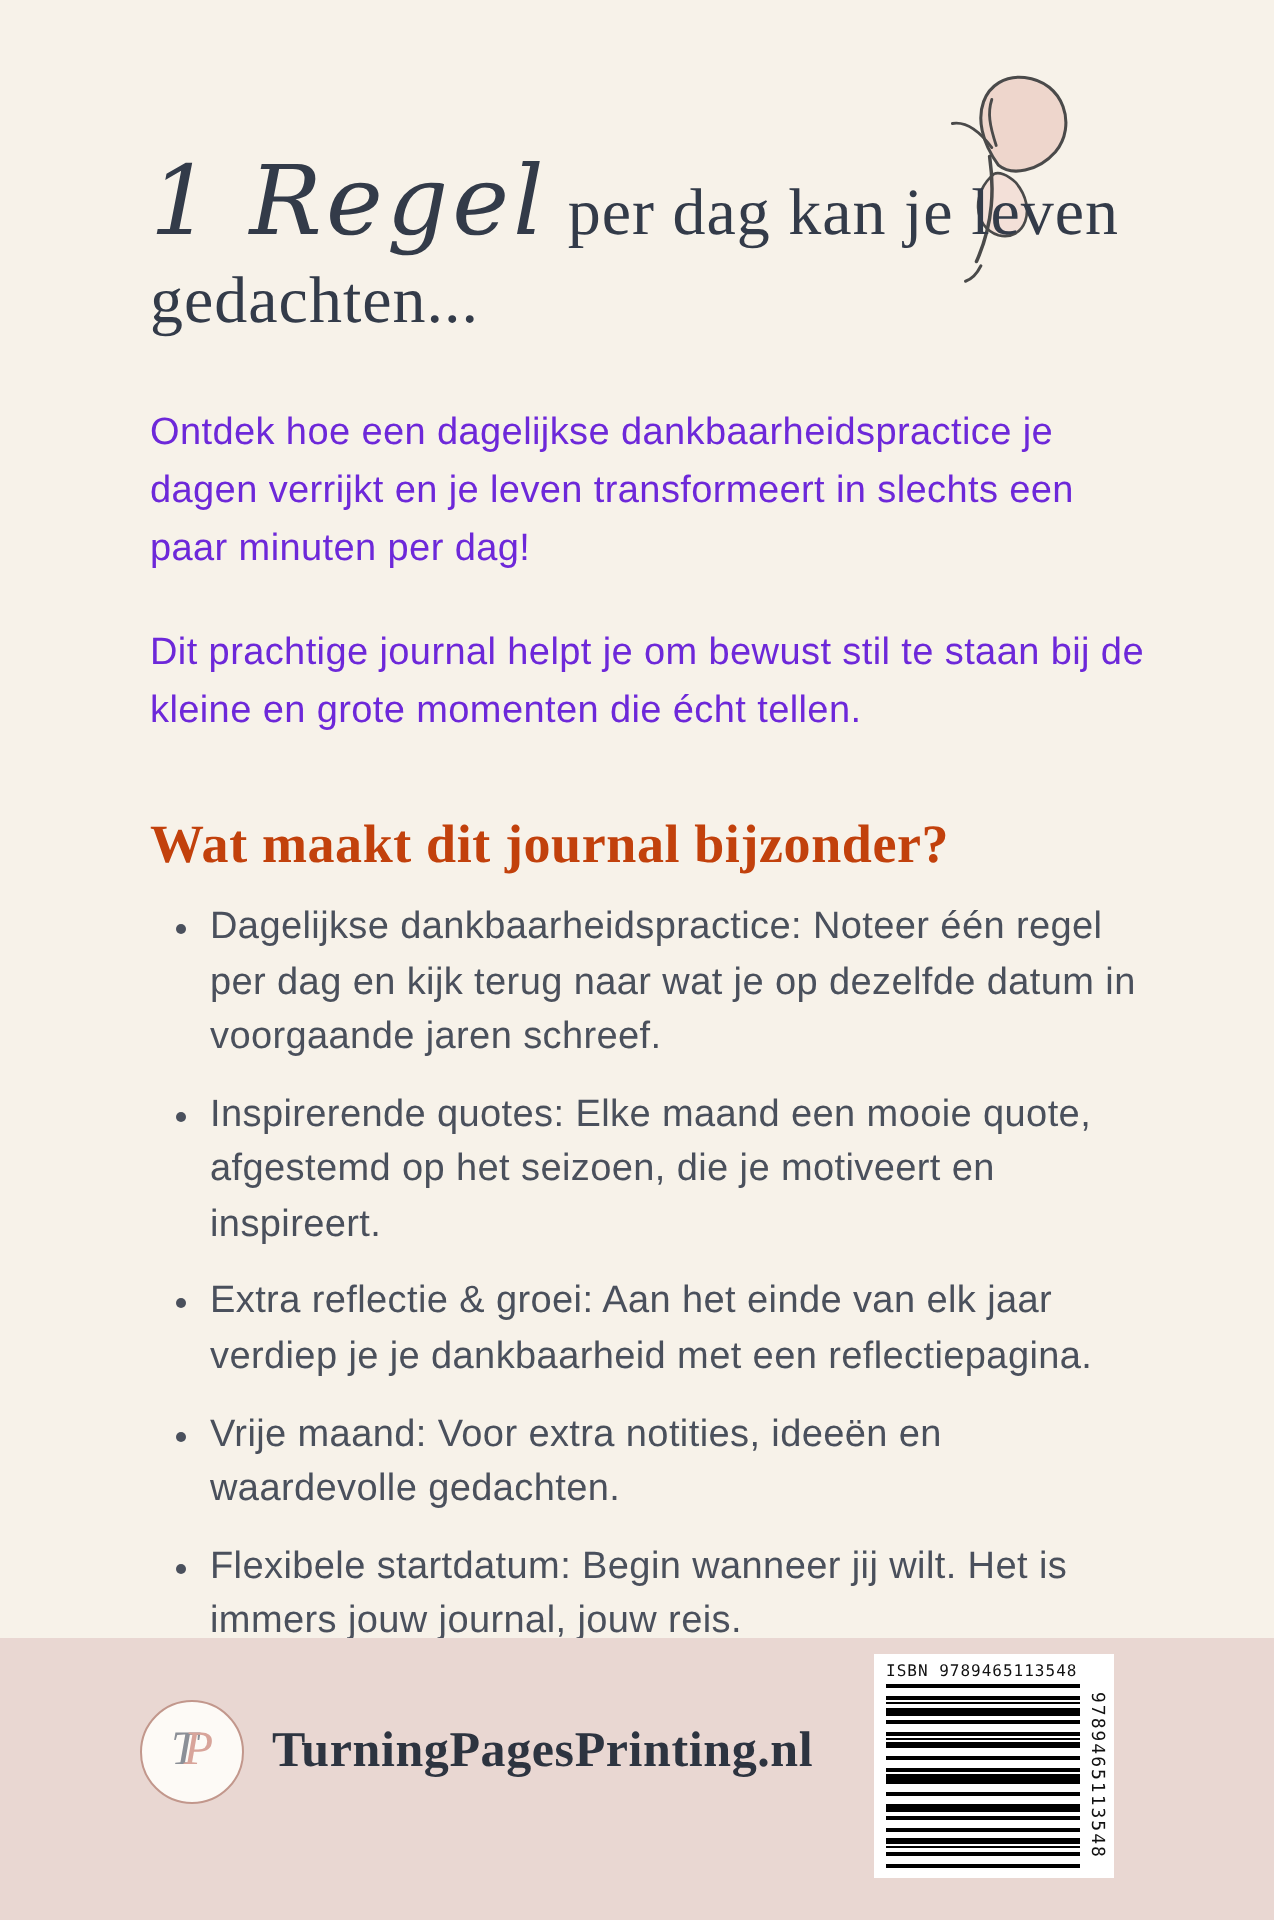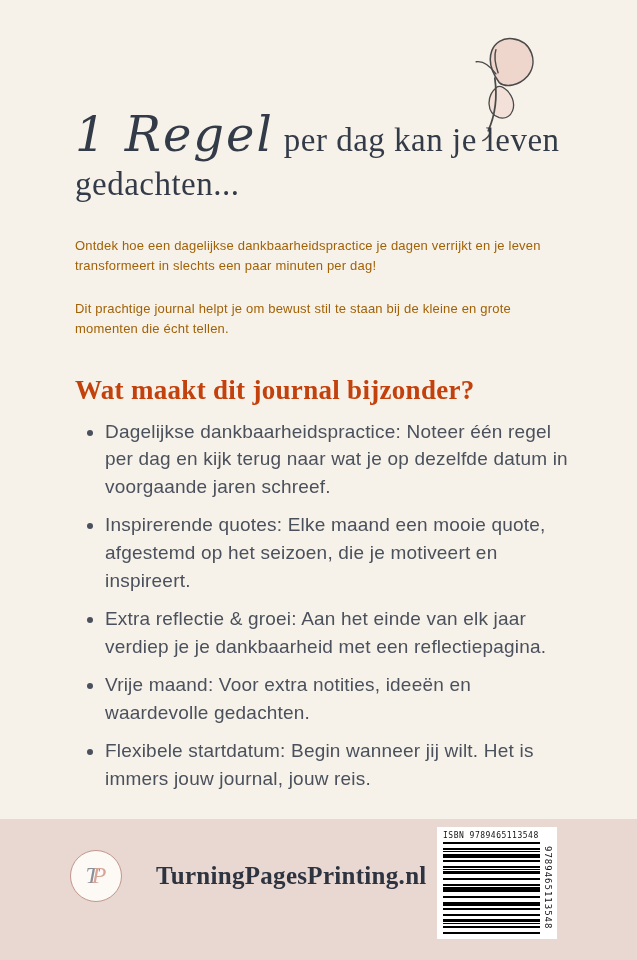--- a/index.html
+++ b/index.html
@@ -8,21 +8,21 @@
 
   .page {
     position: relative;
     width: 637px;
     height: 960px;
     background: #f7f2e9;
     overflow: hidden;
   }
 
   .content {
-    padding: 105px 60px 0 75px;
+    padding: 72px 60px 0 75px;
     position: relative;
     z-index: 2;
   }
 
   
   .butterfly {
     position: absolute;
     top: 30px;
     right: 85px;
     width: 110px;
@@ -44,23 +44,23 @@
     font-size: 48px;
     font-weight: 500;
     letter-spacing: 2px;
     margin-right: 10px;
   }
   .title-line2 { font-size: 33px; letter-spacing: 0.5px; }
 
   
   .para {
     margin-top: 32px;
-    font-size: 13px;
+    font-size: 19px;
     line-height: 1.52;
-    color: #a16207;
+    color: #6d28d9;
     letter-spacing: 0.2px;
   }
   .para.second { margin-top: 24px; }
 
   .features-heading {
     font-family: "Liberation Serif", serif;
     font-size: 27px;
     color: #c2410c;
     margin-top: 36px;
     letter-spacing: 0.3px;
@@ -112,21 +112,20 @@
     position: relative;
   }
   .logo-t { color: #8b8f97; font-style: italic; margin-right: -7px; }
   .logo-p { color: #d8a49a; font-style: italic; }
   .brand-name {
     font-family: "Liberation Serif", serif;
     font-size: 25px;
     font-weight: 700;
     color: #2d3440;
     letter-spacing: 0.3px;
-    margin-left: 20px;
   }
 
   
   .barcode {
     width: 120px;
     height: 112px;
     background: #ffffff;
     padding: 4px 4px 4px 6px;
     display: flex;
     flex-direction: column;

